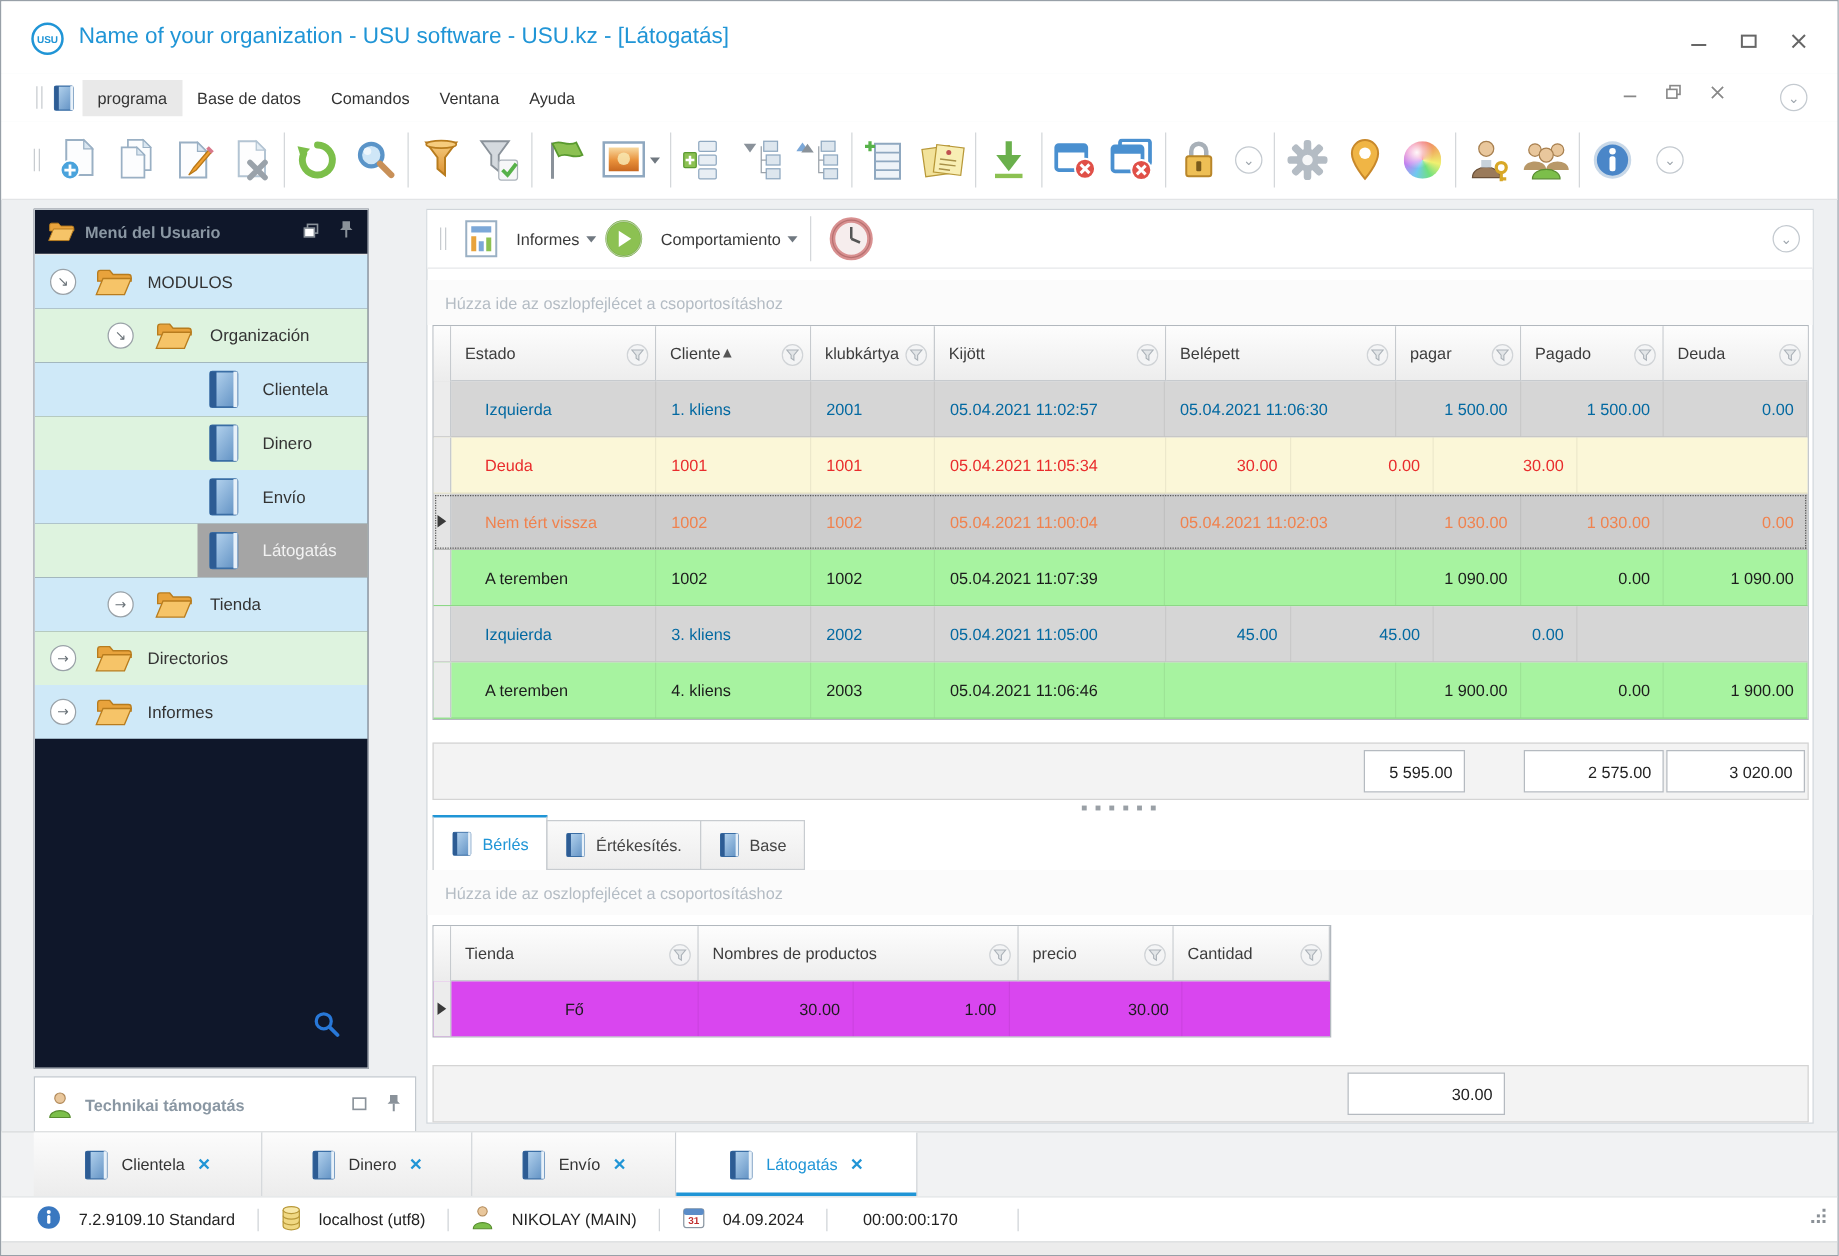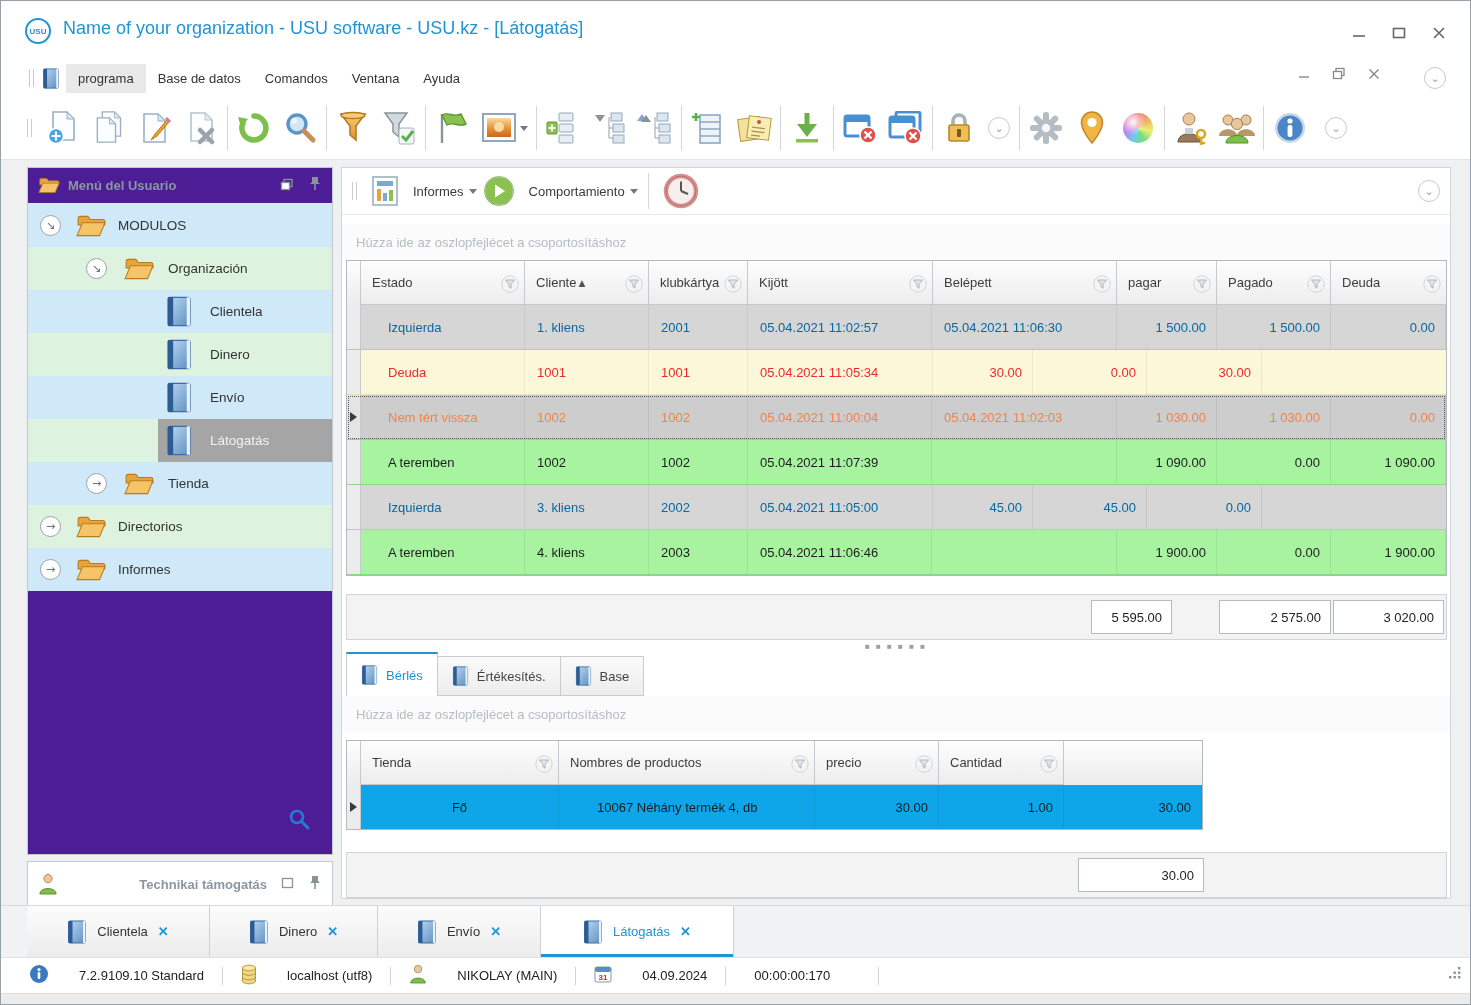--- a/index.html
+++ b/index.html
@@ -31,37 +31,37 @@
   .tsep{width:1px;height:44px;background:#d4d7da;margin:0 3px;}
   .caret{width:0;height:0;border-left:4px solid transparent;border-right:4px solid transparent;
          border-top:5px solid #707880;margin-left:3px;}
   .chev{width:20px;height:20px;border:1px solid #c4cad0;border-radius:50%;display:flex;align-items:center;
         justify-content:center;color:#9aa2aa;font-size:11px;font-family:"DejaVu Sans",sans-serif;}
   .sphere{width:30px;height:30px;border-radius:50%;
      background:radial-gradient(circle at 35% 30%, rgba(255,255,255,.95), rgba(255,255,255,0) 45%),
      conic-gradient(#f07070,#f0b060,#f0f070,#70e080,#70c8f0,#c080f0,#f080c0,#f07070);}
 
   
-  .sidebar{position:absolute;left:26px;top:166px;width:306px;height:688px;background:#4c1d95;
+  .sidebar{position:absolute;left:26px;top:166px;width:268px;height:688px;background:#0f172a;
            border:1px solid #c2c8ce;box-sizing:border-box;}
   .side-head{height:35px;display:flex;align-items:center;border-bottom:1px solid #e4e6e8;padding:0 10px;}
   .side-title{font-weight:bold;color:#8a97a3;margin-left:8px;flex:1;}
   .hicon{color:#8a929a;margin-left:14px;}
   .tree{position:relative;}
   .trow{position:relative;height:43px;display:flex;align-items:center;}
   .trow.blue{background:#cfe9f8;}
   .trow.green{background:#def3df;}
   .expander{width:19px;height:19px;border:1px solid #9aa2a8;border-radius:50%;background:#fff;
             display:flex;align-items:center;justify-content:center;font-size:11px;color:#6a7278;
             font-family:"DejaVu Sans",sans-serif;position:absolute;}
   .tlabel{position:absolute;font-size:13.5px;color:#333;white-space:nowrap;}
   .selbg{position:absolute;left:130px;right:0;top:0;bottom:0;background:#a5a5a5;}
   .side-search{position:absolute;right:22px;top:640px;}
   .support{position:absolute;left:26px;top:860px;width:306px;height:46px;background:#fff;
-           border:1px solid #c2c8ce;box-sizing:border-box;display:flex;align-items:center;padding:0 10px;text-align:right;}
+           border:1px solid #c2c8ce;box-sizing:border-box;display:flex;align-items:center;padding:0 10px;}
   .support .side-title{color:#8a97a3;}
 
   
   .main{position:absolute;left:340px;top:166px;width:1110px;height:732px;background:#fff;
         border:1px solid #d0d5da;box-sizing:border-box;}
   .tb2{position:absolute;left:0;top:0;width:100%;height:46px;border-bottom:1px solid #e6e8ea;
        display:flex;align-items:center;background:#fff;}
   .tb2 .lbl{margin:0 2px 0 8px;color:#3a3a3a;}
   .grouphint{position:absolute;left:0;width:100%;height:36px;display:flex;align-items:center;
              padding-left:14px;color:#b4bcc4;font-size:13px;background:#fbfbfb;box-sizing:border-box;}
@@ -82,21 +82,21 @@
   .grow{display:flex;height:44px;}
   .grow .c{display:flex;align-items:center;box-sizing:border-box;padding-left:12px;border-right:1px solid rgba(0,0,0,0.06);white-space:nowrap;overflow:hidden;}
   .grow .c.est{padding-left:27px;}
   .grow .c.num{justify-content:flex-end;padding-right:10px;padding-left:2px;}
   .c0{width:164px;}.c1{width:124px;}.c2{width:99px;}.c3{width:184px;}.c4{width:185px;}
   .c5{width:100px;}.c6{width:114px;}.c7{width:115px;}
   .r-gray{background:#d6d6d6;color:#0369a1;border-bottom:1px solid #c2c2c2;}
   .r-yellow{background:#fbf7d8;color:#e92c2c;border-bottom:1px solid #e4e0c0;}
   .r-sel{background:#cdcdcd;color:#f0824e;outline:1px dotted #5a5a5a;outline-offset:-2px;border-bottom:1px solid #b8b8b8;}
   .r-green{background:#a7f3a0;color:#1c1c1c;border-bottom:1px solid #8cd886;}
-  .r-blue{background:#0ea5e9;color:#1c1c1c;}
+  .r-blue{background:#d946ef;color:#1c1c1c;}
   .rowmark{width:0;height:0;border-top:5px solid transparent;border-bottom:5px solid transparent;
            border-left:7px solid #3a3a3a;}
 
   .sumstrip{position:absolute;left:4px;width:1101px;height:46px;background:#f3f3f3;
             border:1px solid #d4d4d4;box-sizing:border-box;}
   .ss1{top:426px;} 
   .sumbox{position:absolute;top:5px;height:34px;background:#fff;border:1px solid #b5bac0;
           box-sizing:border-box;display:flex;align-items:center;justify-content:flex-end;
           padding-right:9px;color:#222;}
   .splitter{position:absolute;left:0;top:472px;width:100%;height:12px;display:flex;align-items:center;
@@ -118,21 +118,21 @@
   .doctab{display:flex;align-items:center;padding:0 16px;background:linear-gradient(#fcfcfc,#ececec);
           border-right:1px solid #cdd1d5;color:#333;position:relative;min-width:120px;justify-content:center;}
   .doctab.active{background:#fff;color:#2095d6;}
   .doctab.active:after{content:"";position:absolute;left:0;right:0;bottom:0;height:3px;background:#2095d6;}
   .doctab .blabel{margin:0 10px;}
   .tabx{color:#2095d6;font-weight:bold;font-size:13px;}
 
   
   .statusbar{position:absolute;left:0;top:956px;width:100%;height:36px;background:#fff;
              border-top:1px solid #e0e2e4;display:flex;align-items:center;padding-left:28px;box-sizing:border-box;}
-  .sitem{display:flex;align-items:center;margin-right:18px;color:#222;gap:16px;}
+  .sitem{display:flex;align-items:center;margin-right:18px;color:#222;}
   .sitem .sicon{margin-right:14px;}
   .ssep{width:1px;height:18px;background:#d0d4d8;margin-right:18px;}
   .grip{position:absolute;right:8px;top:8px;color:#8a9096;font-size:10px;letter-spacing:1px;}
   .bottomstrip{position:absolute;left:0;top:992px;width:100%;height:13px;background:#ececec;border-top:1px solid #dcdee0;}
 </style>
 </head>
 <body>
 
 <div id="window">
 
@@ -756,21 +756,20 @@
             <svg class="flt" width="18" height="18">
               <use href="#sym-filter"></use>
             </svg>
           </div>
       </div>
       <div class="grow r-blue">
         <div class="ind" style="background:#ececec">
             <span class="rowmark"></span>
           </div>
         <div class="c d0 ctr">Fő</div>
-        <div class="c d1" style="padding-left:38px">10067 Néhány termék 4, db</div>
         <div class="c d2 num">30.00</div>
         <div class="c d3 num">1.00</div>
         <div class="c d4 num">30.00</div>
       </div>
     </div>
 
     <div class="sumstrip ss2">
       <div class="sumbox" style="left:731px;width:126px">
           <span>30.00</span>
         </div>

